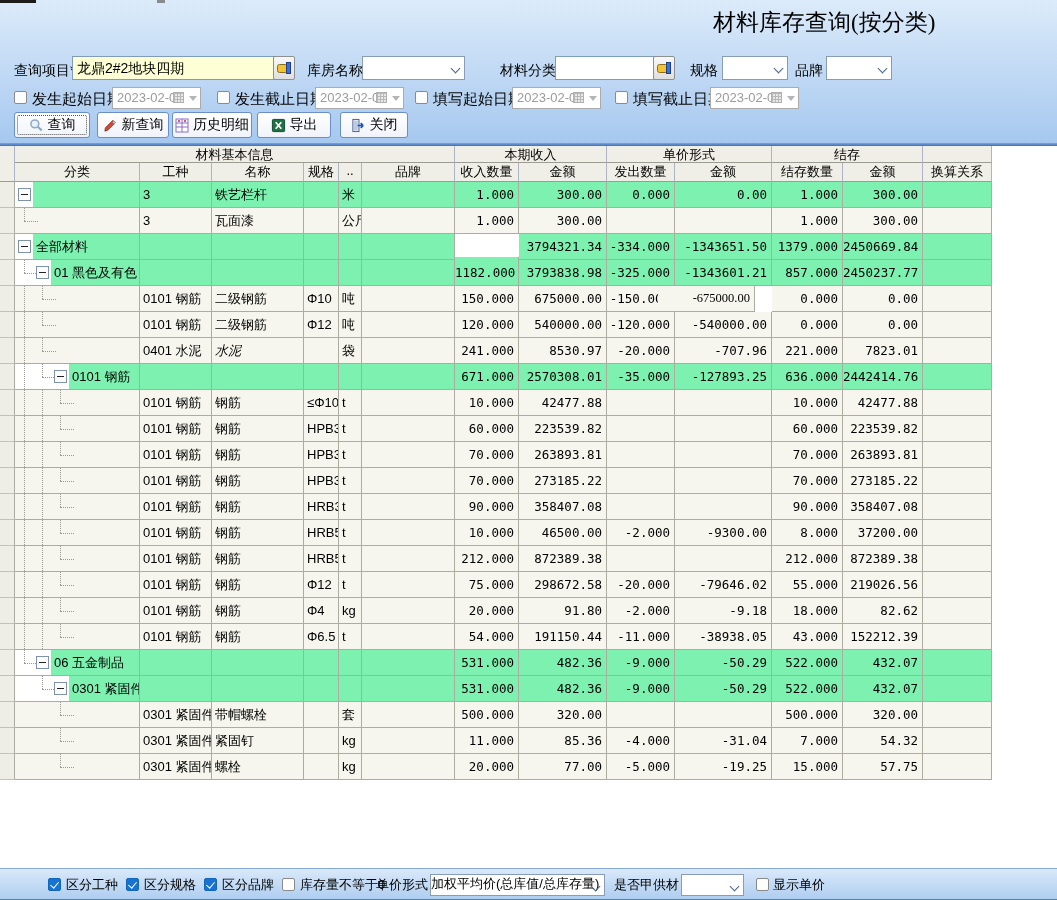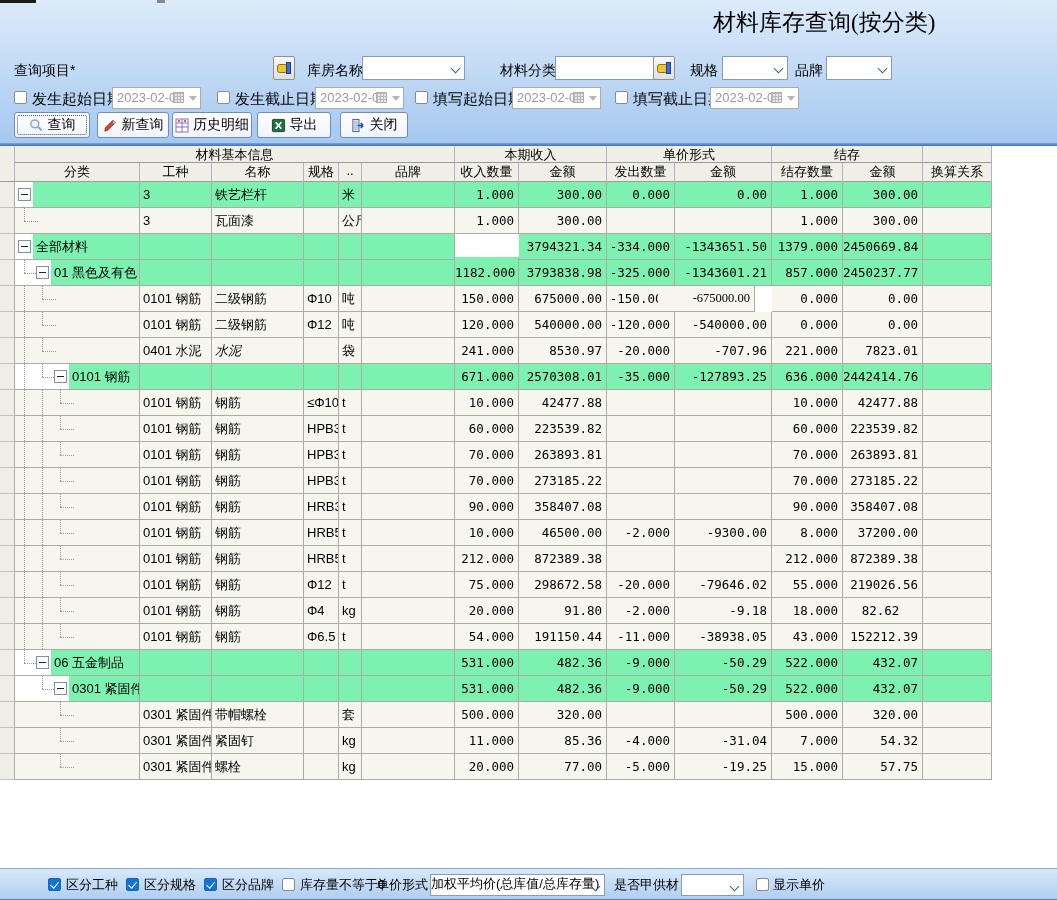--- a/index.html
+++ b/index.html
@@ -80,20 +80,21 @@
 <body>
 
 <div id="app">
 
   <div class="toparea">
     <div class="frag1"></div>
     <div class="frag2"></div>
     <div class="apptitle">材料库存查询(按分类)</div>
 
     <div class="flabel" style="left:14px">查询项目*</div>
+    <div class="tinput yellow" style="left:72px;width:193px">龙鼎2#2地块四期</div>
     <div class="lookupbtn" style="left:273px">
       <svg width="14" height="13" viewBox="0 0 14 13">
         <rect x="0.5" y="3.5" width="10" height="8" fill="#f4c430" stroke="#8a6d1c" rx="2"></rect>
         <rect x="9.5" y="1.5" width="4" height="11" fill="#3b6fd4" stroke="#1d3f8a"></rect>
       </svg>
     </div>
     <div class="flabel" style="left:307px">库房名称</div>
     <div class="combo" style="left:362px;width:103px">
       <span class="val"></span>
       <span class="chev"></span>
@@ -561,21 +562,21 @@
             <div class="cell c-work txt" style="left: 140px; width: 72px;">0101 钢筋</div>
             <div class="cell c-name txt" style="left: 212px; width: 92px;">钢筋</div>
             <div class="cell c-spec txt" style="left: 304px; width: 35px;">Φ4</div>
             <div class="cell c-unit txt" style="left: 339px; width: 23px;">kg</div>
             <div class="cell c-brand txt" style="left: 362px; width: 93px;"></div>
             <div class="cell c-iq num" style="left: 455px; width: 64px;">20.000</div>
             <div class="cell c-ia num" style="left: 519px; width: 88px;">91.80</div>
             <div class="cell c-oq num" style="left: 607px; width: 68px;">-2.000</div>
             <div class="cell c-oa num" style="left: 675px; width: 97px;">-9.18</div>
             <div class="cell c-bq num" style="left: 772px; width: 71px;">18.000</div>
-            <div class="cell c-ba num" style="left: 843px; width: 80px; text-align: center;">82.62</div>
+            <div class="cell c-ba num" style="left: 843px; width: 80px;">82.62</div>
             <div class="cell c-cv txt" style="left: 923px; width: 69px;"></div>
           </div>
           <div class="row l" style="top: 442px;">
             <div class="cell c-sel txt selcell" style="left: 0px; width: 15px;"></div>
             <div class="cell c-cat txt" style="left: 15px; width: 125px;">
               <i class="tv" style="left: 9px;"></i>
               <i class="tv" style="left: 27px;"></i>
               <i class="te1" style="left: 45px;"></i>
               <i class="te2" style="left: 45px;"></i>
             </div>

